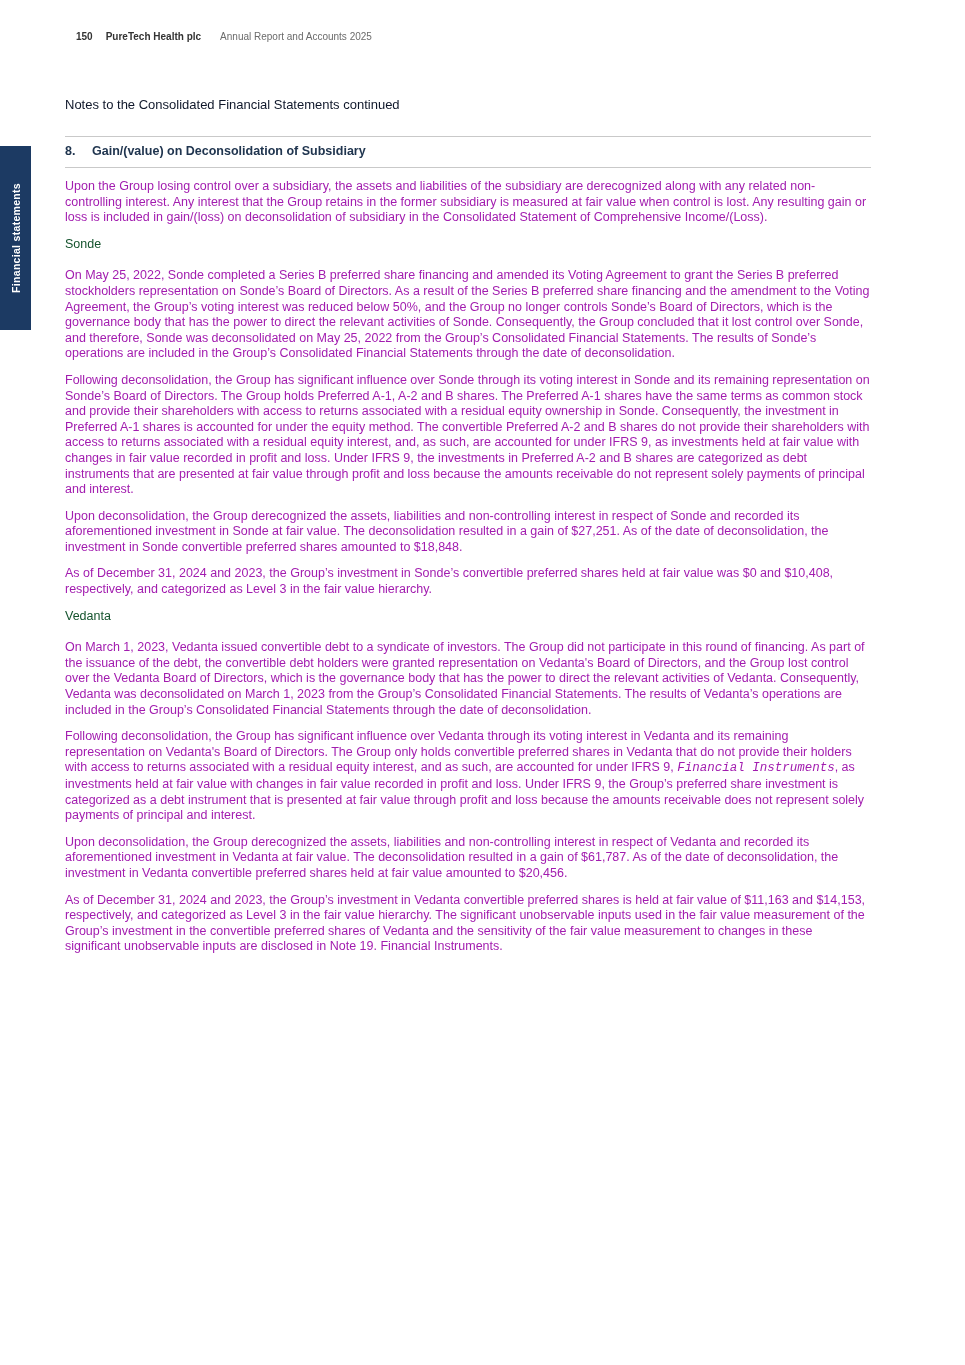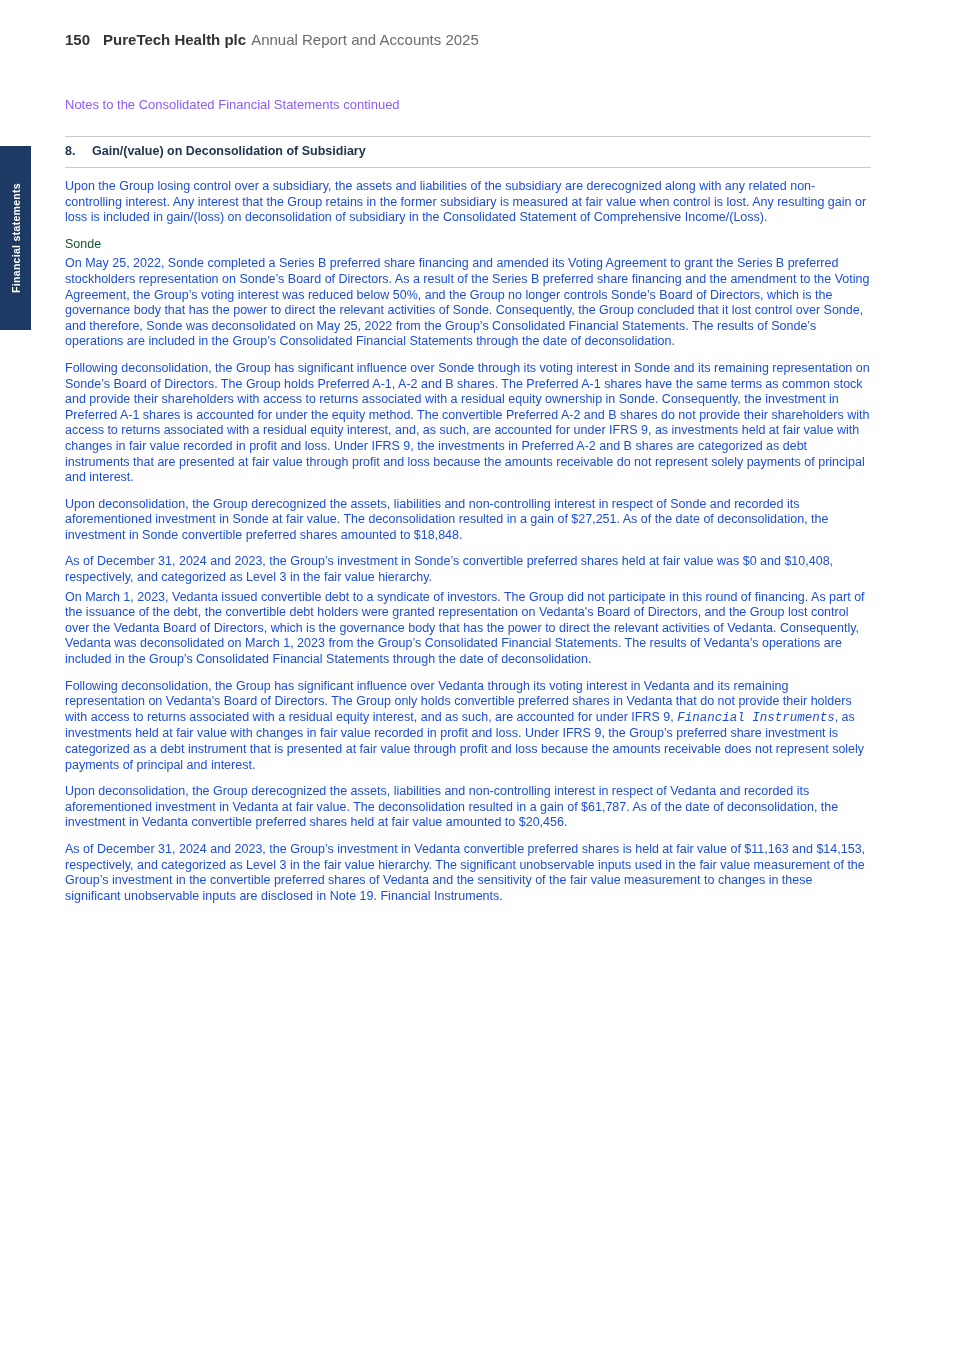--- a/index.html
+++ b/index.html
@@ -24,65 +24,65 @@
     transform: rotate(180deg);
     color: #ffffff;
     font-size: 10.5px;
     font-weight: bold;
     letter-spacing: 0.3px;
     white-space: nowrap;
   }
 
   
   .page-header {
-    position: absolute; left: 65px; top: 31px;
-    font-size: 15px; color: #333333;
+    position: absolute; left: 76px; top: 31px;
+    font-size: 10px; color: #333333;
     display: flex; align-items: baseline;
   }
   .page-num { font-weight: bold; margin-right: 13px; }
-  .company { font-weight: bold; margin-right: 5px; }
+  .company { font-weight: bold; margin-right: 19px; }
   .report-title { color: #6b6b6b; }
 
   
   .content { position: absolute; left: 65px; top: 97px; width: 806px; }
 
   .continued-heading {
     margin: 0;
     font-size: 13px; font-weight: 400;
-    color: #8b5cf6;
+    color: #0f172a;
   }
 
   .rule { border: none; border-top: 1px solid #c9c9c9; height: 0; margin: 0; }
   .rule-top { margin-top: 24px; }
 
   .section-heading {
     display: flex;
     margin: 7px 0 8px 0;
     font-size: 12.5px; font-weight: bold;
     color: #20354f;
     line-height: 15px;
   }
   .section-num { width: 27px; flex: none; }
 
   .body-para {
     margin: 11px 0 0 0;
     font-size: 12.5px;
     line-height: 15.6px;
-    color: #1d4ed8;
+    color: #a21caf;
   }
   .first-para { margin-top: 11px; }
 
   .sub-heading {
     margin: 11px 0 0 0;
     font-size: 12.5px;
     line-height: 15.6px;
     font-weight: 400;
     color: #14532d;
   }
-  .after-heading { margin-top: 4px; }
+  .after-heading { margin-top: 16px; }
   .italic { font-style: italic; font-family: Liberation Mono, monospace; }
 </style>
 </head>
 <body>
 
 <div class="page">
 
   <div class="side-tab">
     <span class="side-tab-text">Financial statements</span>
   </div>
@@ -107,20 +107,21 @@
     <hr class="rule">
 
     <p class="body-para first-para">Upon the Group losing control over a subsidiary, the assets and liabilities of the subsidiary are derecognized along with any related non-controlling interest. Any interest that the Group retains in the former subsidiary is measured at fair value when control is lost. Any resulting gain or loss is included in gain/(loss) on deconsolidation of subsidiary in the Consolidated Statement of Comprehensive Income/(Loss).</p>
 
     <h4 class="sub-heading">Sonde</h4>
     <p class="body-para after-heading">On May 25, 2022, Sonde completed a Series B preferred share financing and amended its Voting Agreement to grant the Series B preferred stockholders representation on Sonde’s Board of Directors. As a result of the Series B preferred share financing and the amendment to the Voting Agreement, the Group’s voting interest was reduced below 50%, and the Group no longer controls Sonde’s Board of Directors, which is the governance body that has the power to direct the relevant activities of Sonde. Consequently, the Group concluded that it lost control over Sonde, and therefore, Sonde was deconsolidated on May 25, 2022 from the Group’s Consolidated Financial Statements. The results of Sonde’s operations are included in the Group’s Consolidated Financial Statements through the date of deconsolidation.</p>
     <p class="body-para">Following deconsolidation, the Group has significant influence over Sonde through its voting interest in Sonde and its remaining representation on Sonde’s Board of Directors. The Group holds Preferred A-1, A-2 and B shares. The Preferred A-1 shares have the same terms as common stock and provide their shareholders with access to returns associated with a residual equity ownership in Sonde. Consequently, the investment in Preferred A-1 shares is accounted for under the equity method. The convertible Preferred A-2 and B shares do not provide their shareholders with access to returns associated with a residual equity interest, and, as such, are accounted for under IFRS 9, as investments held at fair value with changes in fair value recorded in profit and loss. Under IFRS 9, the investments in Preferred A-2 and B shares are categorized as debt instruments that are presented at fair value through profit and loss because the amounts receivable do not represent solely payments of principal and interest.</p>
     <p class="body-para">Upon deconsolidation, the Group derecognized the assets, liabilities and non-controlling interest in respect of Sonde and recorded its aforementioned investment in Sonde at fair value. The deconsolidation resulted in a gain of $27,251. As of the date of deconsolidation, the investment in Sonde convertible preferred shares amounted to $18,848.</p>
     <p class="body-para">As of December 31, 2024 and 2023, the Group’s investment in Sonde’s convertible preferred shares held at fair value was $0 and $10,408, respectively, and categorized as Level 3 in the fair value hierarchy.</p>
 
+    <h4 class="sub-heading">Vedanta</h4>
     <p class="body-para after-heading">On March 1, 2023, Vedanta issued convertible debt to a syndicate of investors. The Group did not participate in this round of financing. As part of the issuance of the debt, the convertible debt holders were granted representation on Vedanta's Board of Directors, and the Group lost control over the Vedanta Board of Directors, which is the governance body that has the power to direct the relevant activities of Vedanta. Consequently, Vedanta was deconsolidated on March 1, 2023 from the Group’s Consolidated Financial Statements. The results of Vedanta’s operations are included in the Group’s Consolidated Financial Statements through the date of deconsolidation.</p>
     <p class="body-para"><span>Following deconsolidation, the Group has significant influence over Vedanta through its voting interest in Vedanta and its remaining representation on Vedanta's Board of Directors. The Group only holds convertible preferred shares in Vedanta that do not provide their holders with access to returns associated with a residual equity interest, and as such, are accounted for under IFRS 9, </span><span class="italic">Financial Instruments</span><span>, as investments held at fair value with changes in fair value recorded in profit and loss. Under IFRS 9, the Group’s preferred share investment is categorized as a debt instrument that is presented at fair value through profit and loss because the amounts receivable does not represent solely payments of principal and interest.</span></p>
     <p class="body-para">Upon deconsolidation, the Group derecognized the assets, liabilities and non-controlling interest in respect of Vedanta and recorded its aforementioned investment in Vedanta at fair value. The deconsolidation resulted in a gain of $61,787. As of the date of deconsolidation, the investment in Vedanta convertible preferred shares held at fair value amounted to $20,456.</p>
     <p class="body-para">As of December 31, 2024 and 2023, the Group’s investment in Vedanta convertible preferred shares is held at fair value of $11,163 and $14,153, respectively, and categorized as Level 3 in the fair value hierarchy. The significant unobservable inputs used in the fair value measurement of the Group’s investment in the convertible preferred shares of Vedanta and the sensitivity of the fair value measurement to changes in these significant unobservable inputs are disclosed in Note 19. Financial Instruments.</p>
 
   </main>
 
 </div>
 
 </body></html>

